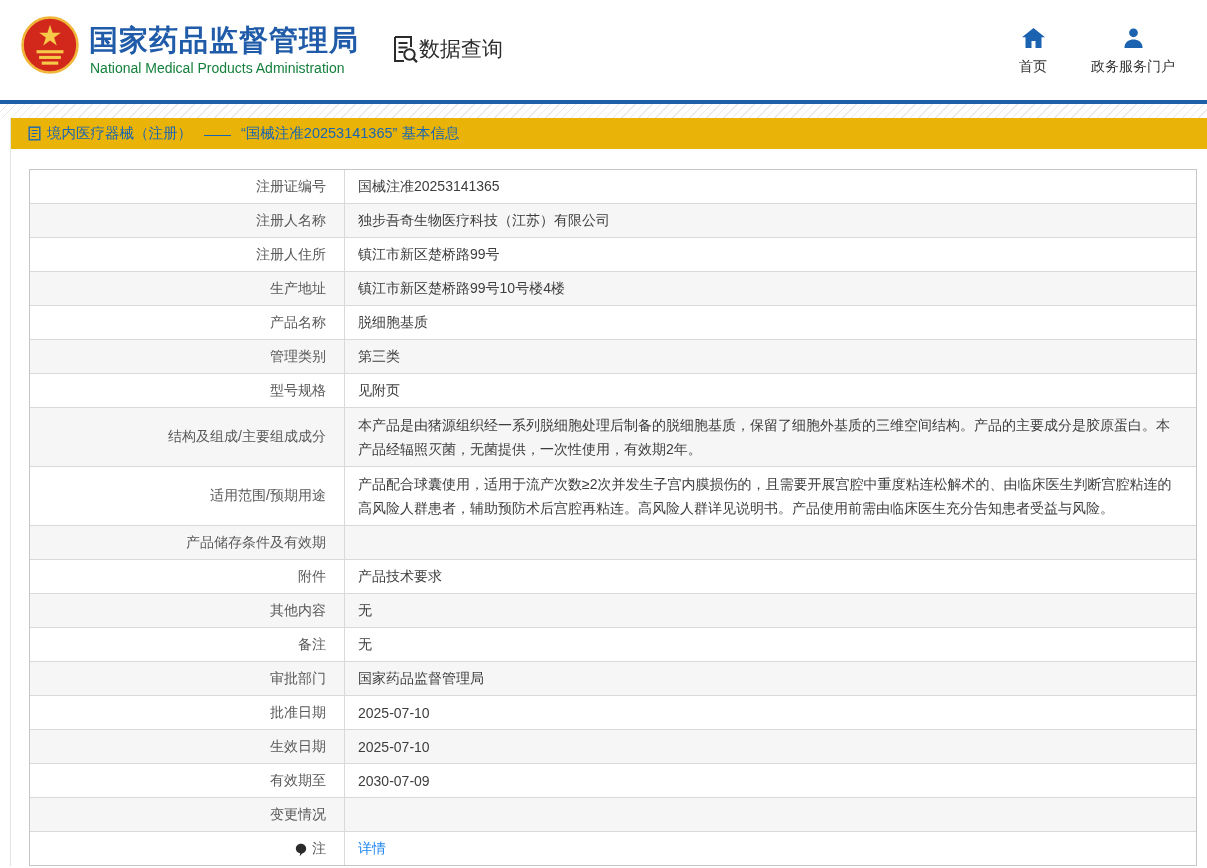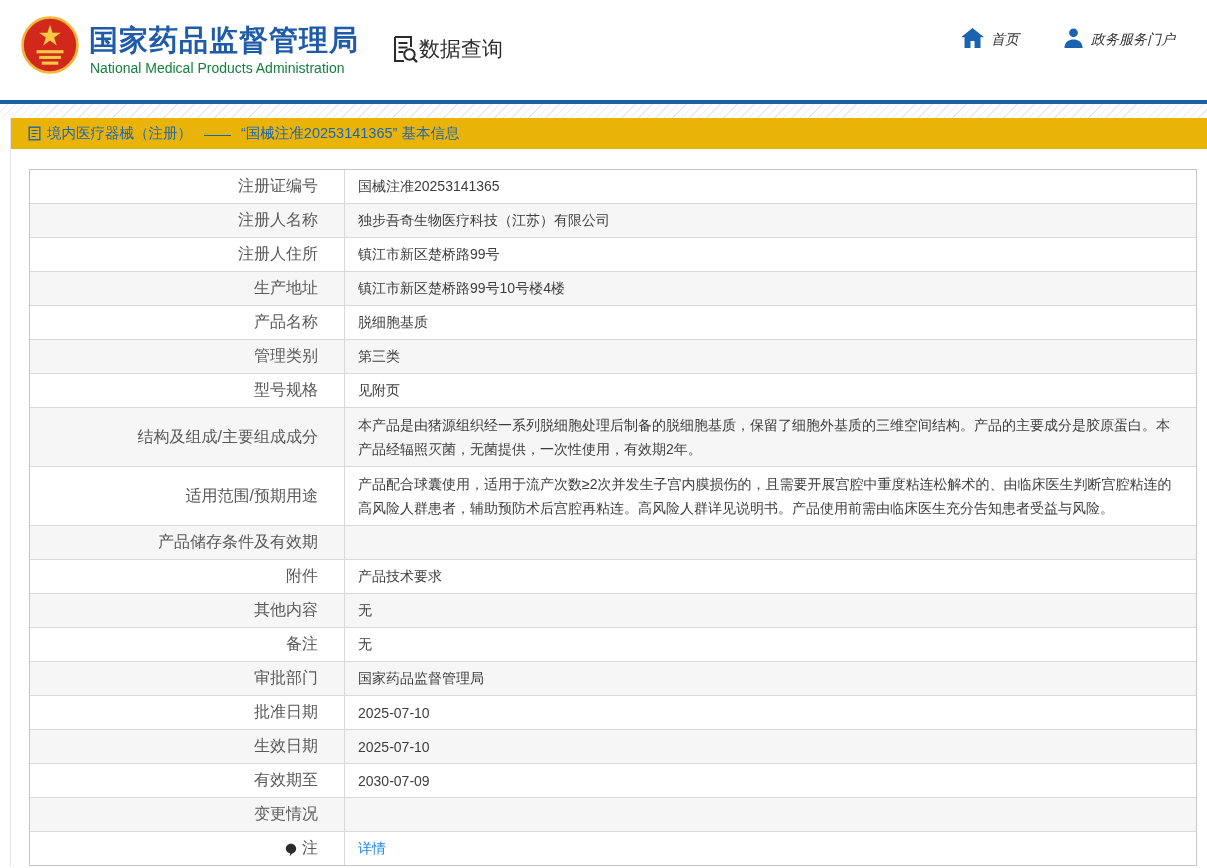--- a/index.html
+++ b/index.html
@@ -25,22 +25,22 @@
     position:absolute; left:90px; top:60px;
     font-size:14px; color:#15803d; white-space:nowrap;
   }
   .query-group {
     position:absolute; left:391px; top:34px;
     display:flex; align-items:center; 
     font-size:21px; color:#2b2b2b; font-weight:500;
   }
   .top-nav { position:absolute; right:32px; top:28px; display:flex; gap:44px; }
   .nav-item {
-    display:flex; flex-direction:row; align-items:center; gap:7px;
-    font-size:14px; color:#333; cursor:pointer; white-space:nowrap;font-style:italic;
+    display:flex; flex-direction:column; align-items:center; gap:7px;
+    font-size:14px; color:#333; cursor:pointer; white-space:nowrap;
   }
 
   
   .blue-bar { height:4px; background:#1e5fa9; }
   .hatch {
     height:14px;
     background:repeating-linear-gradient(135deg,#ffffff 0 5px,#e9e9e9 5px 6px);
   }
 
   
@@ -59,21 +59,21 @@
   .info-table {
     margin:20px 0 0 18px; width:1168px;
     border:1px solid #c6c6c6; background:#fff;
   }
   .row { display:flex; background:#fff; border-bottom:1px solid #d9d9d9; }
   .row:last-child { border-bottom:none; }
   .row.alt { background:#f6f6f7; }
   .cell-label {
     flex:0 0 315px; width:315px; min-height:33px;
     display:flex; align-items:center; justify-content:flex-end; gap:3px;
-    padding-right:26px; font-size:16px; color:#595959;
+    padding-right:18px; font-size:14px; color:#595959;
     border-right:1px solid #d9d9d9;
   }
   .cell-value {
     flex:1; min-height:33px;
     display:flex; align-items:center;
     padding:0 16px 0 13px; font-size:14px; color:#3d3d3d;
   }
   .row.tall .cell-value {
     display:block; line-height:24px; padding-top:5px; padding-bottom:5px;
   }

